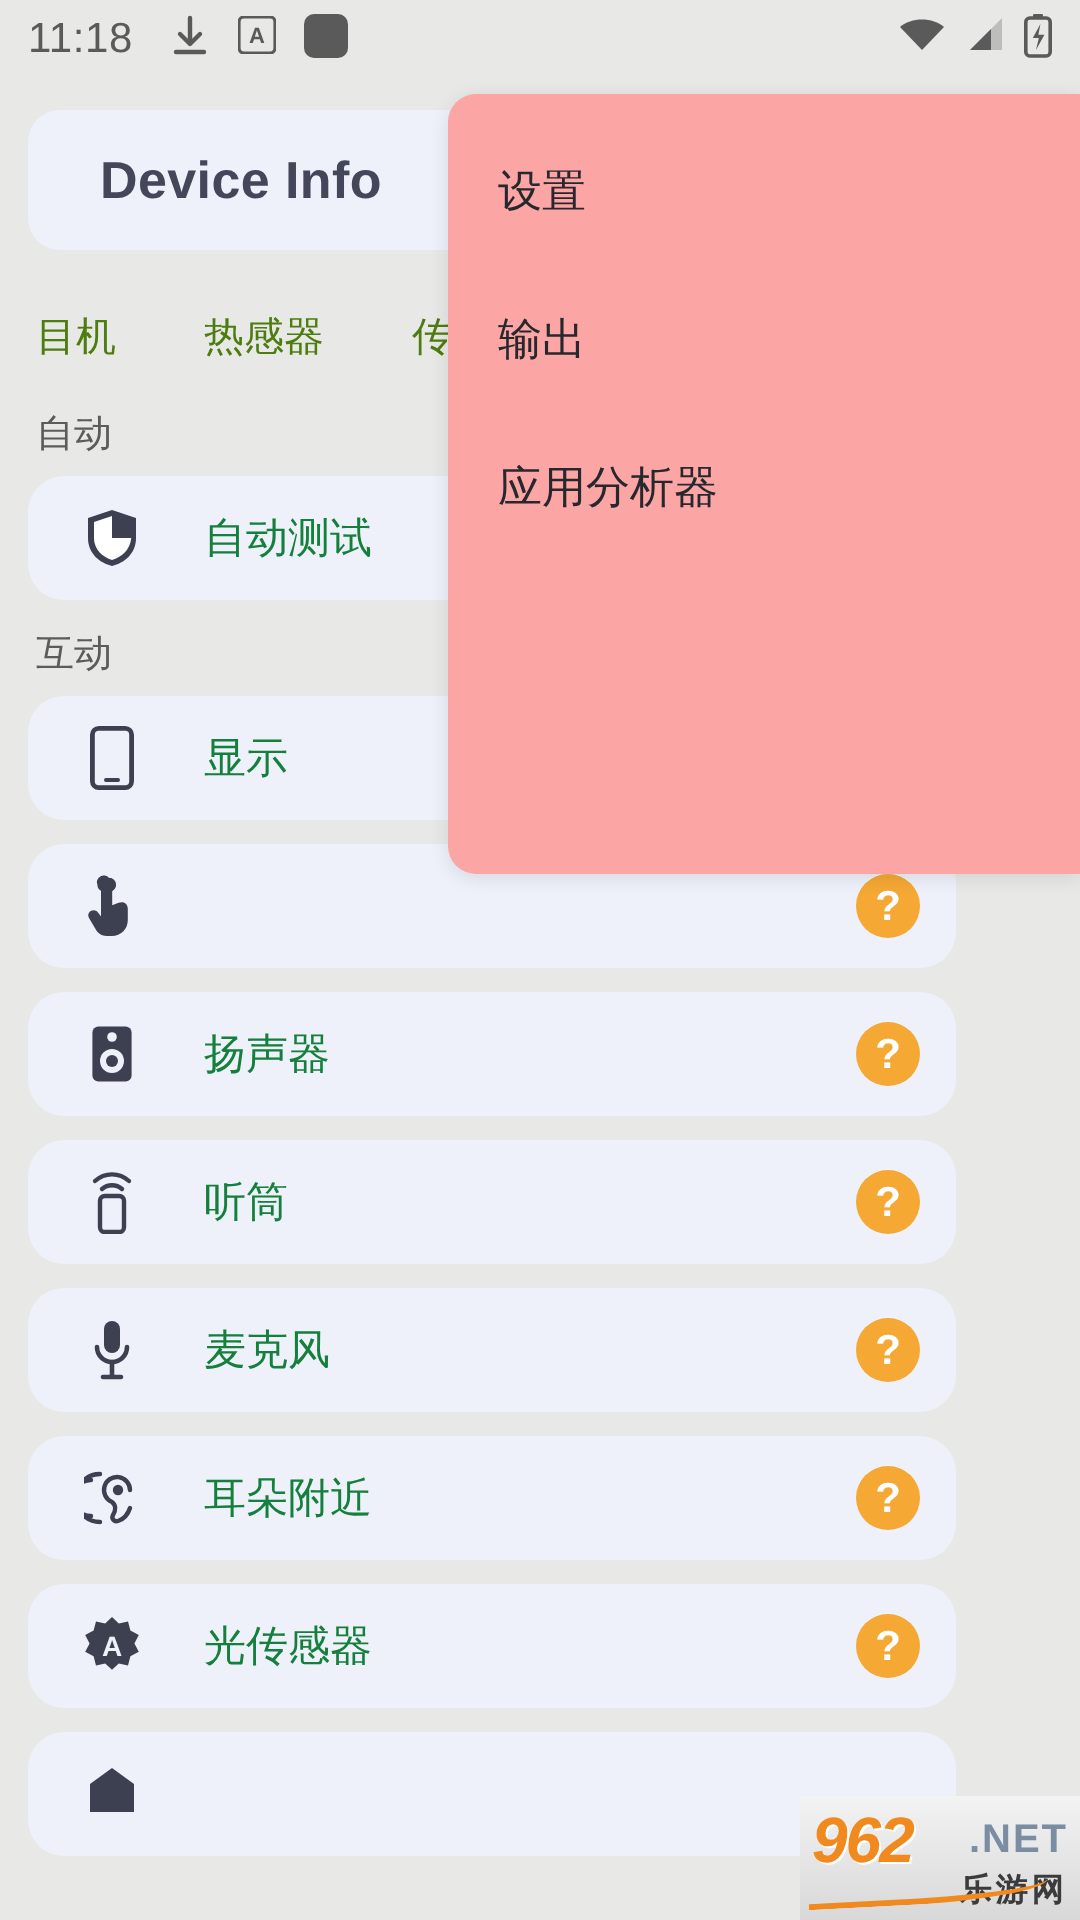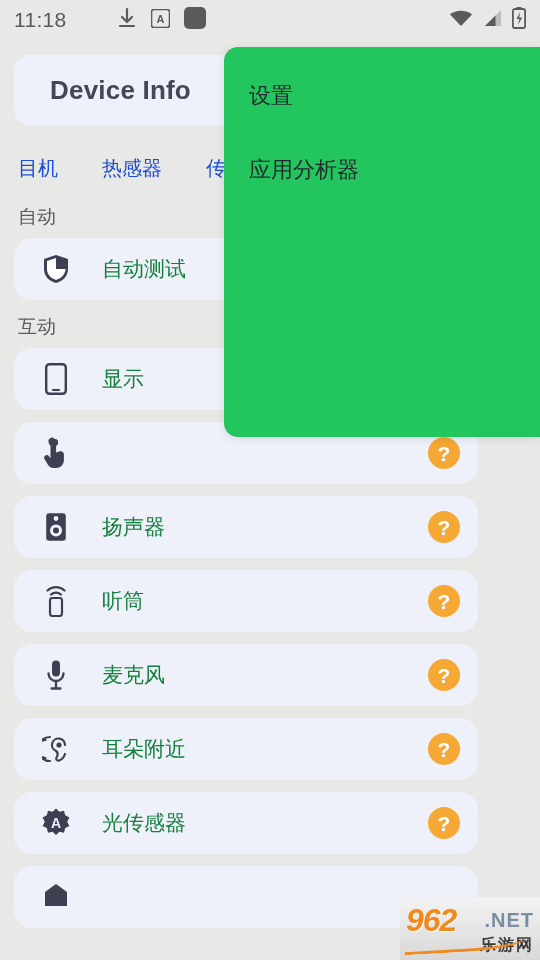--- a/index.html
+++ b/index.html
@@ -10,21 +10,21 @@
     overflow:hidden;
     position:relative;
   }
 
   
   .statusbar {
     height:40px; width:100%;
     display:flex; align-items:center;
     padding:0 14px;
     background:#e8e8e6;
-    position:relative; z-index:5;gap:32px;
+    position:relative; z-index:5;
   }
   .sb-time {
     font-size:21px; color:#5a5a5a; letter-spacing:.3px;
     font-weight:400; margin-right:18px;
   }
   .sb-left-icons { display:flex; align-items:center; gap:14px; }
   .sb-spacer { flex:1; }
   .sb-right-icons { display:flex; align-items:center; gap:9px; }
   .ic { display:block; }
 
@@ -47,21 +47,21 @@
   
   .tabs {
     position:absolute;
     left:0; top:140px;
     width:540px; height:56px;
     display:flex; align-items:center;
     padding-left:18px;
     z-index:1;
   }
   .tab {
-    font-size:20px; color:#1d4ed8;
+    font-size:20px; color:#4d7c0f;
     margin-right:44px; white-space:nowrap;
   }
 
   
   .blue-fab {
     position:absolute;
     right:0; top:145px;
     width:34px; height:48px;
     background:#1a6fc4;
     border-radius:24px 0 0 24px;
@@ -107,21 +107,21 @@
     display:flex; align-items:center; justify-content:center;
     line-height:1;
   }
   .card.auto-test { margin-bottom:6px; }
 
   
   .menu {
     position:absolute;
     left:224px; top:47px;
     width:316px; height:390px;
-    background:#22c55e;
+    background:#fca5a5;
     border-radius:14px 0 0 14px;
     box-shadow:0 2px 10px rgba(0,0,0,.10);
     z-index:20;
     padding-top:12px;
   }
   .menu-item {
     height:74px;
     display:flex; align-items:center;
     padding-left:25px;
     font-size:22px; color:#26282e;
@@ -334,20 +334,21 @@
           <path d="M13 2 l11 8 v14 H2 V10 Z" fill="#3d4050"></path>
         </svg>
     </span>
     <span class="card-spacer"></span>
   </div>
 
 </div>
 
 <div class="menu">
   <div class="menu-item">设置</div>
+  <div class="menu-item">输出</div>
   <div class="menu-item">应用分析器</div>
 </div>
 
 <div class="watermark">
   <div class="wm-962">962</div>
   <div class="wm-net">.NET</div>
   <div class="wm-cn">乐游网</div>
   <div class="wm-swoosh"></div>
 </div>
 

